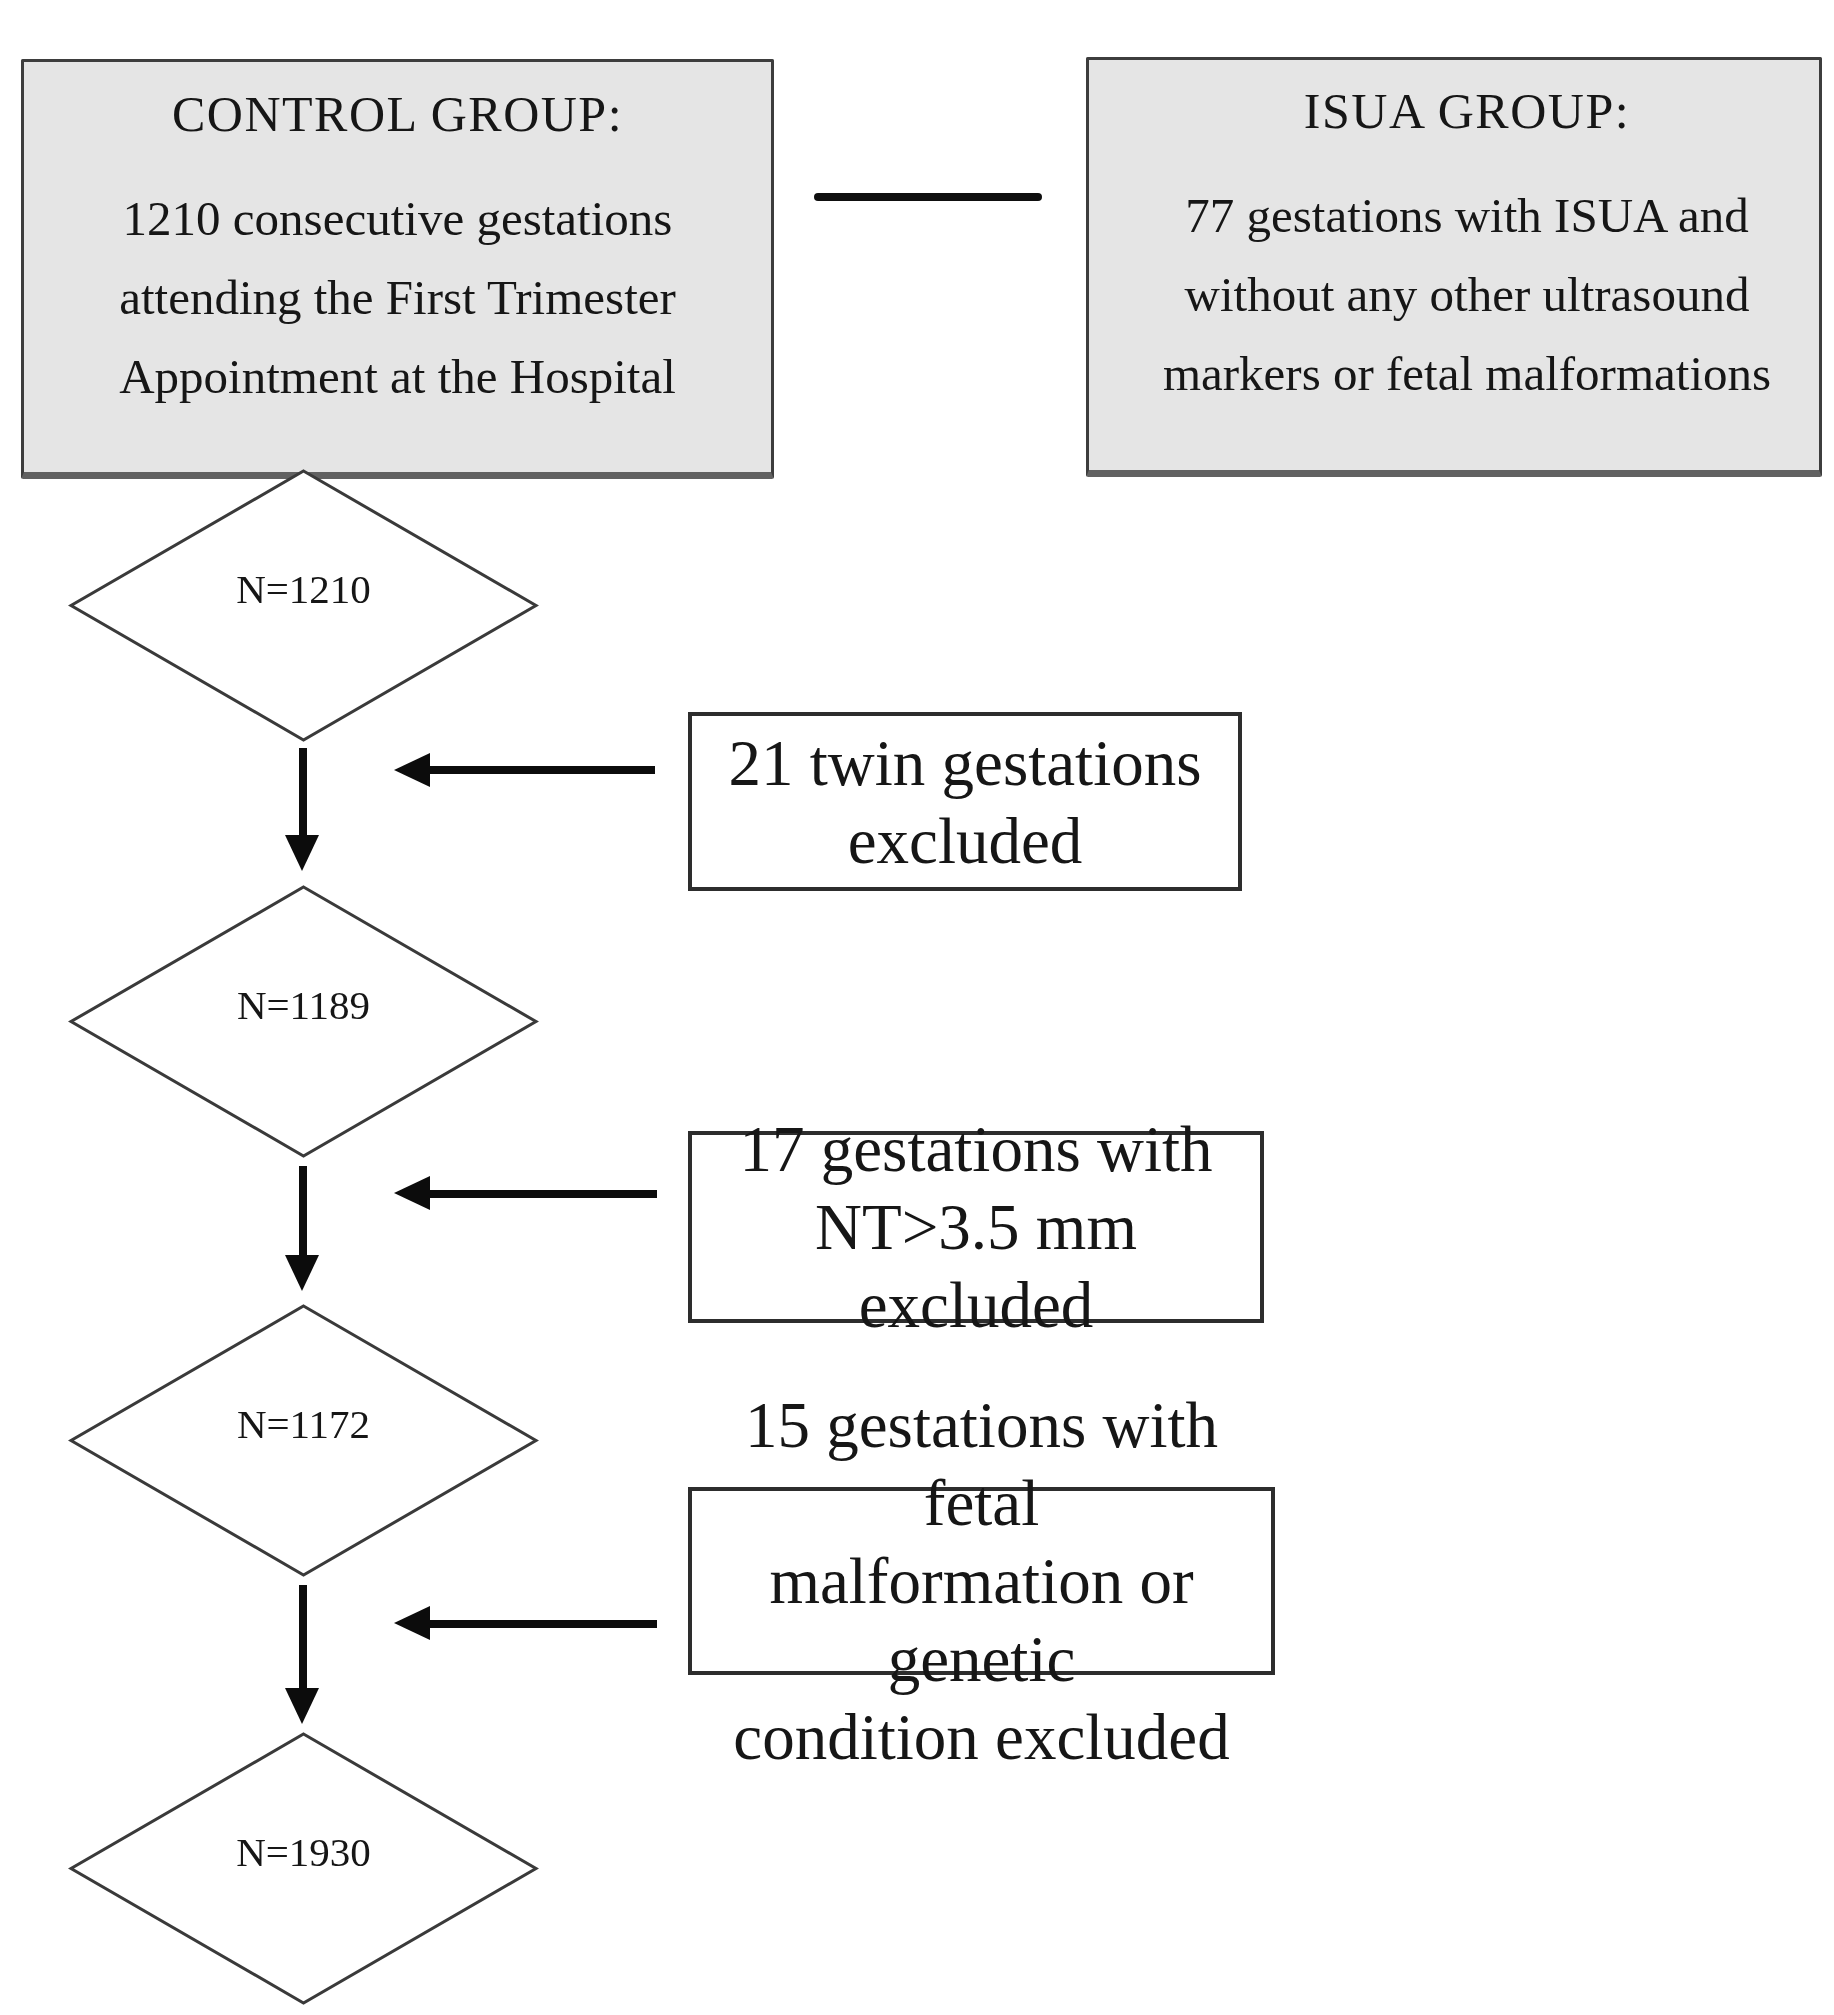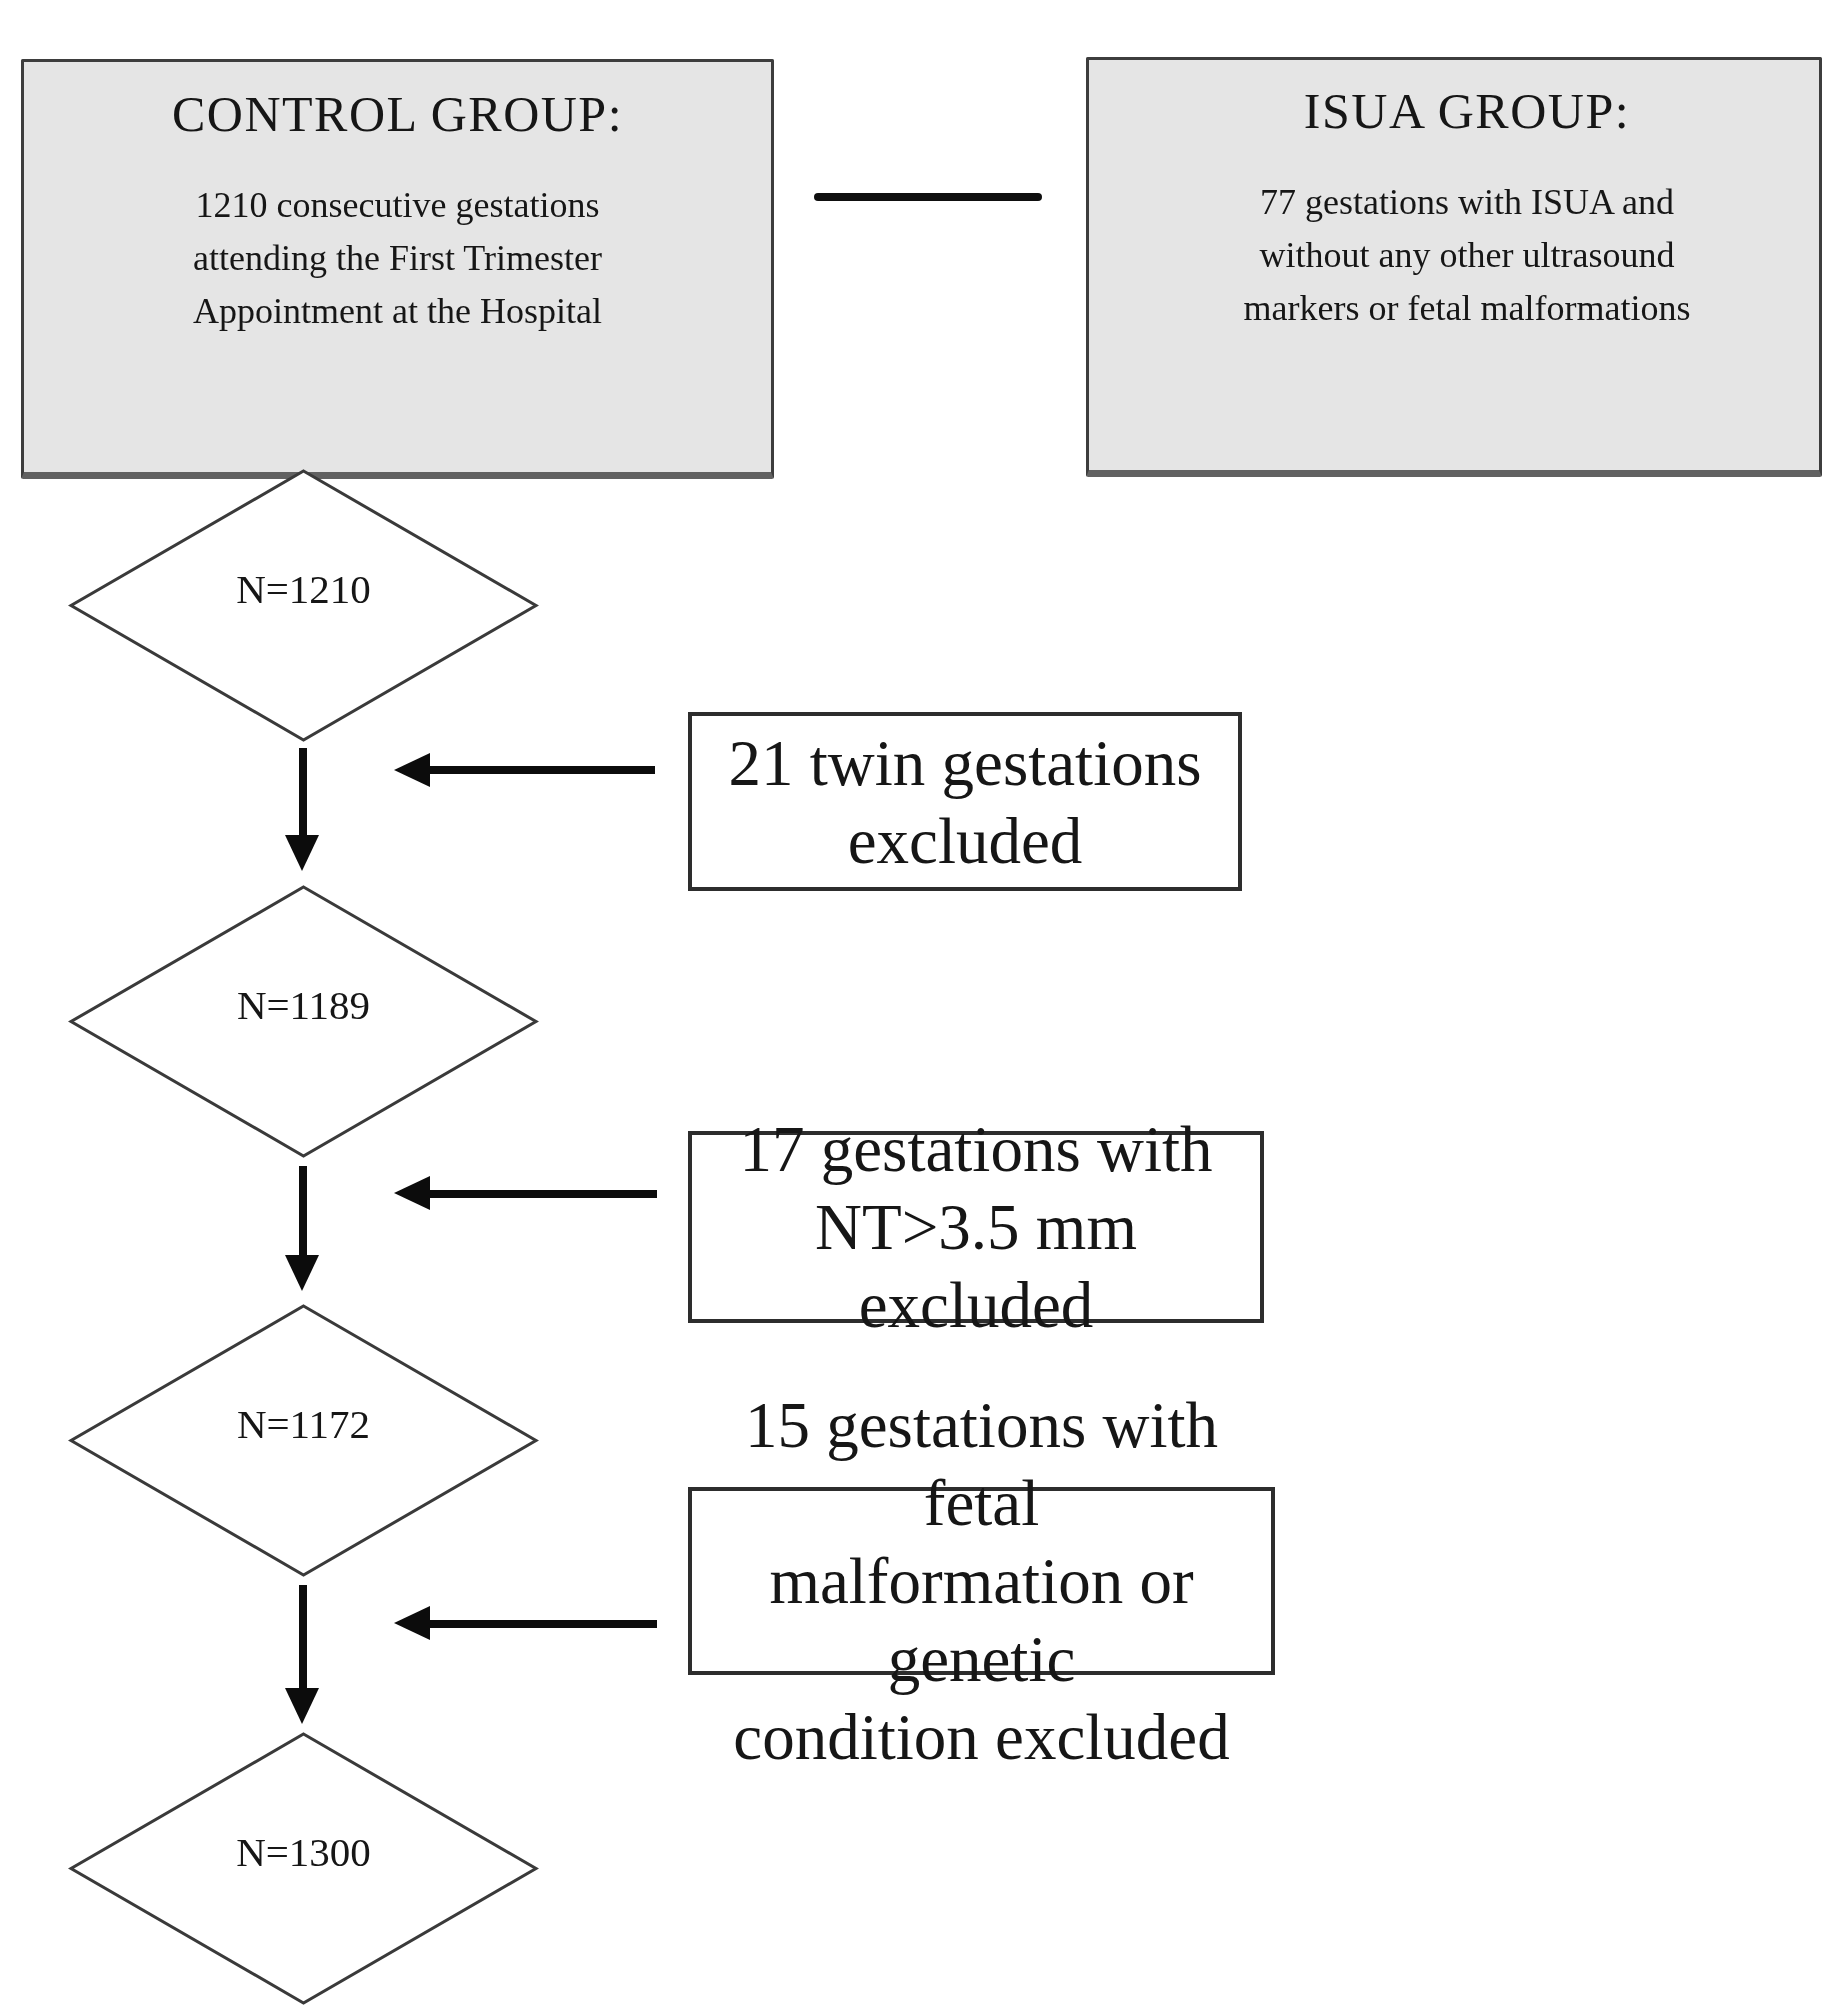--- a/index.html
+++ b/index.html
@@ -26,22 +26,22 @@
     margin-top: 36px;
   }
   .topbox .title {
     margin-top: 13.7px;
     font-size: 50px;
     line-height: 76px;
     letter-spacing: 1.5px;
   }
   .topbox .bodytext {
     margin-top: 27px;
-    font-size: 36px;
-    line-height: 53px;
+    font-size: 49px;
+    line-height: 79px;
     white-space: pre-line;
     font-family: Liberation Serif, serif;
   }
   #control-box { left: 21px;   top: 23px; width: 753px; height: 420px; }
   #isua-box    { left: 1086px; top: 20.5px; width: 736px; height: 420px; padding-left: 26px; }
 
   
   .connector {
     position: absolute;
     left: 814px; top: 193px;
@@ -149,21 +149,21 @@
     <svg width="471" height="275" viewBox="0 0 620 362">
       <polygon points="310,4 616,181 310,358 4,181" fill="#ffffff" stroke="#3a3a3a" stroke-width="4"></polygon>
     </svg>
     <div class="label">N=1172</div>
   </div>
 
   <div class="diamond" id="d4">
     <svg width="471" height="275" viewBox="0 0 620 362">
       <polygon points="310,4 616,181 310,358 4,181" fill="#ffffff" stroke="#3a3a3a" stroke-width="4"></polygon>
     </svg>
-    <div class="label">N=1300</div>
+    <div class="label">N=1930</div>
   </div>
 
   <div class="exclbox" id="e1">
     <span>21 twin gestations
 excluded</span>
   </div>
   <div class="exclbox" id="e2">
     <span>17 gestations with
 NT&gt;3.5 mm excluded</span>
   </div>

